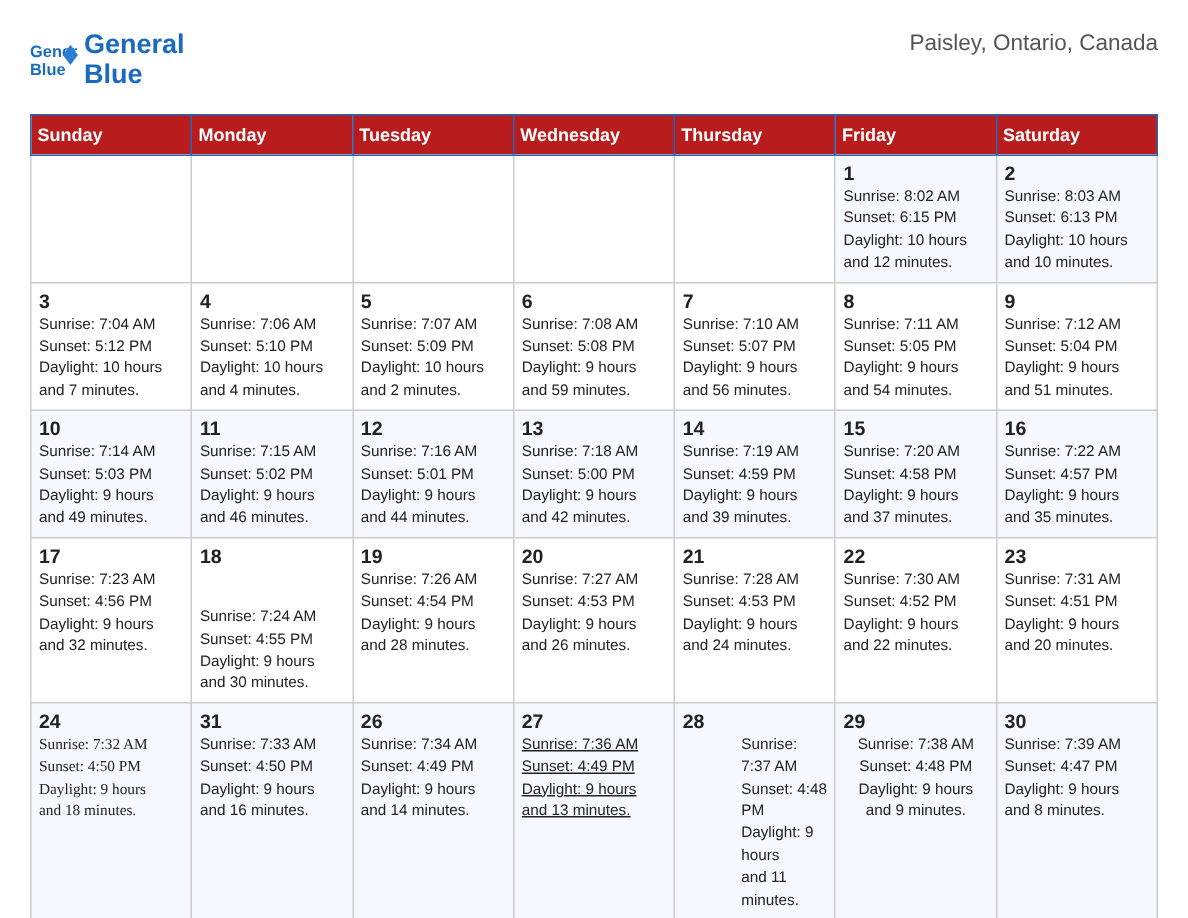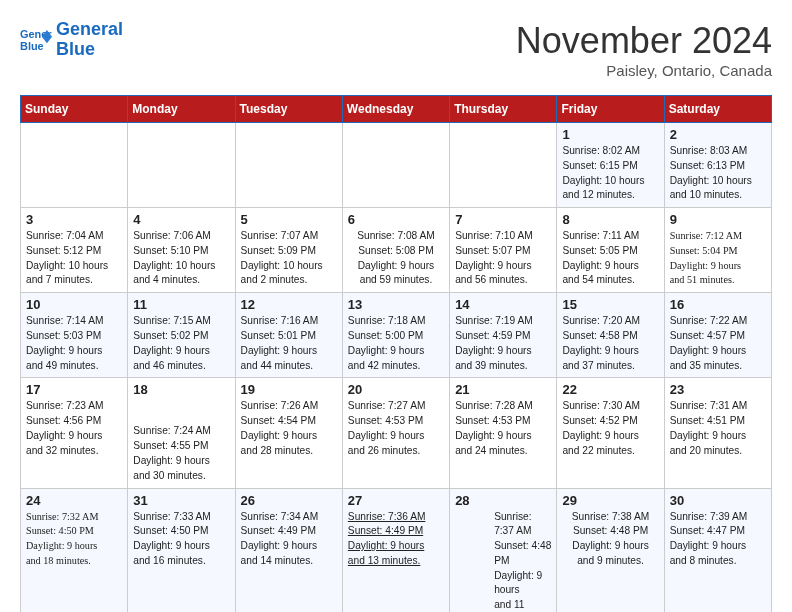--- a/index.html
+++ b/index.html
@@ -103,21 +103,20 @@
       <polygon points="32,4 38,12 32,20 26,12" fill="#2b7cd3"></polygon>
     </svg>
     <div>
       <div class="logo-text">
         <span>General</span><br>
         <span>Blue</span>
       </div>
     </div>
   </div>
   <div class="title-block">
-    <div class="month-title">November 2024</div>
     <div class="subtitle">Paisley, Ontario, Canada</div>
   </div>
 </div>
 
 <table>
   <thead>
     <tr>
       <th>Sunday</th>
       <th>Monday</th>
       <th>Tuesday</th>
@@ -166,42 +165,42 @@
         </td>
         <td>
           <span class="day-num">5</span>
           <div class="day-info" style="white-space: pre-line;">Sunrise: 7:07 AM
 Sunset: 5:09 PM
 Daylight: 10 hours
 and 2 minutes.</div>
         </td>
         <td>
           <span class="day-num">6</span>
-          <div class="day-info" style="white-space: pre-line; text-align: center;">Sunrise: 7:08 AM
+          <div class="day-info" style="white-space: pre-line;">Sunrise: 7:08 AM
 Sunset: 5:08 PM
 Daylight: 9 hours
 and 59 minutes.</div>
         </td>
         <td>
           <span class="day-num">7</span>
           <div class="day-info" style="white-space: pre-line;">Sunrise: 7:10 AM
 Sunset: 5:07 PM
 Daylight: 9 hours
 and 56 minutes.</div>
         </td>
         <td>
           <span class="day-num">8</span>
           <div class="day-info" style="white-space: pre-line;">Sunrise: 7:11 AM
 Sunset: 5:05 PM
 Daylight: 9 hours
 and 54 minutes.</div>
         </td>
         <td>
           <span class="day-num">9</span>
-          <div class="day-info" style="white-space: pre-line; font-family: Liberation Serif, serif;">Sunrise: 7:12 AM
+          <div class="day-info" style="white-space: pre-line;">Sunrise: 7:12 AM
 Sunset: 5:04 PM
 Daylight: 9 hours
 and 51 minutes.</div>
         </td>
       </tr>
       <tr>
         <td>
           <span class="day-num">10</span>
           <div class="day-info" style="white-space: pre-line;">Sunrise: 7:14 AM
 Sunset: 5:03 PM

